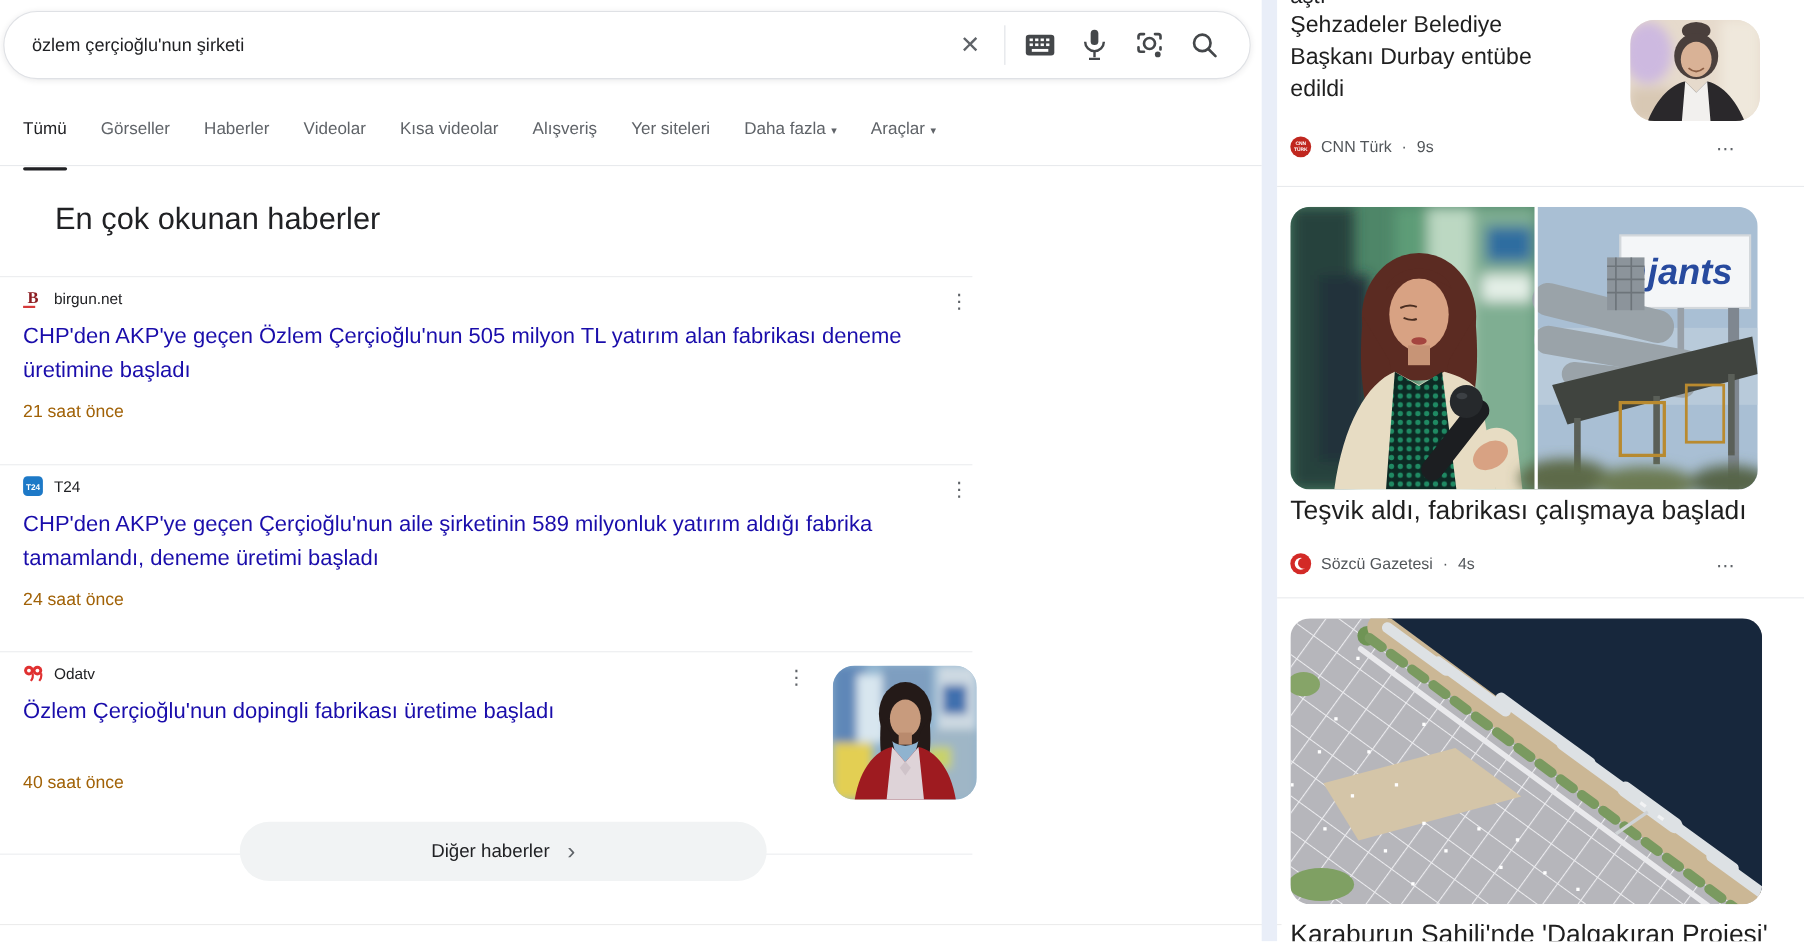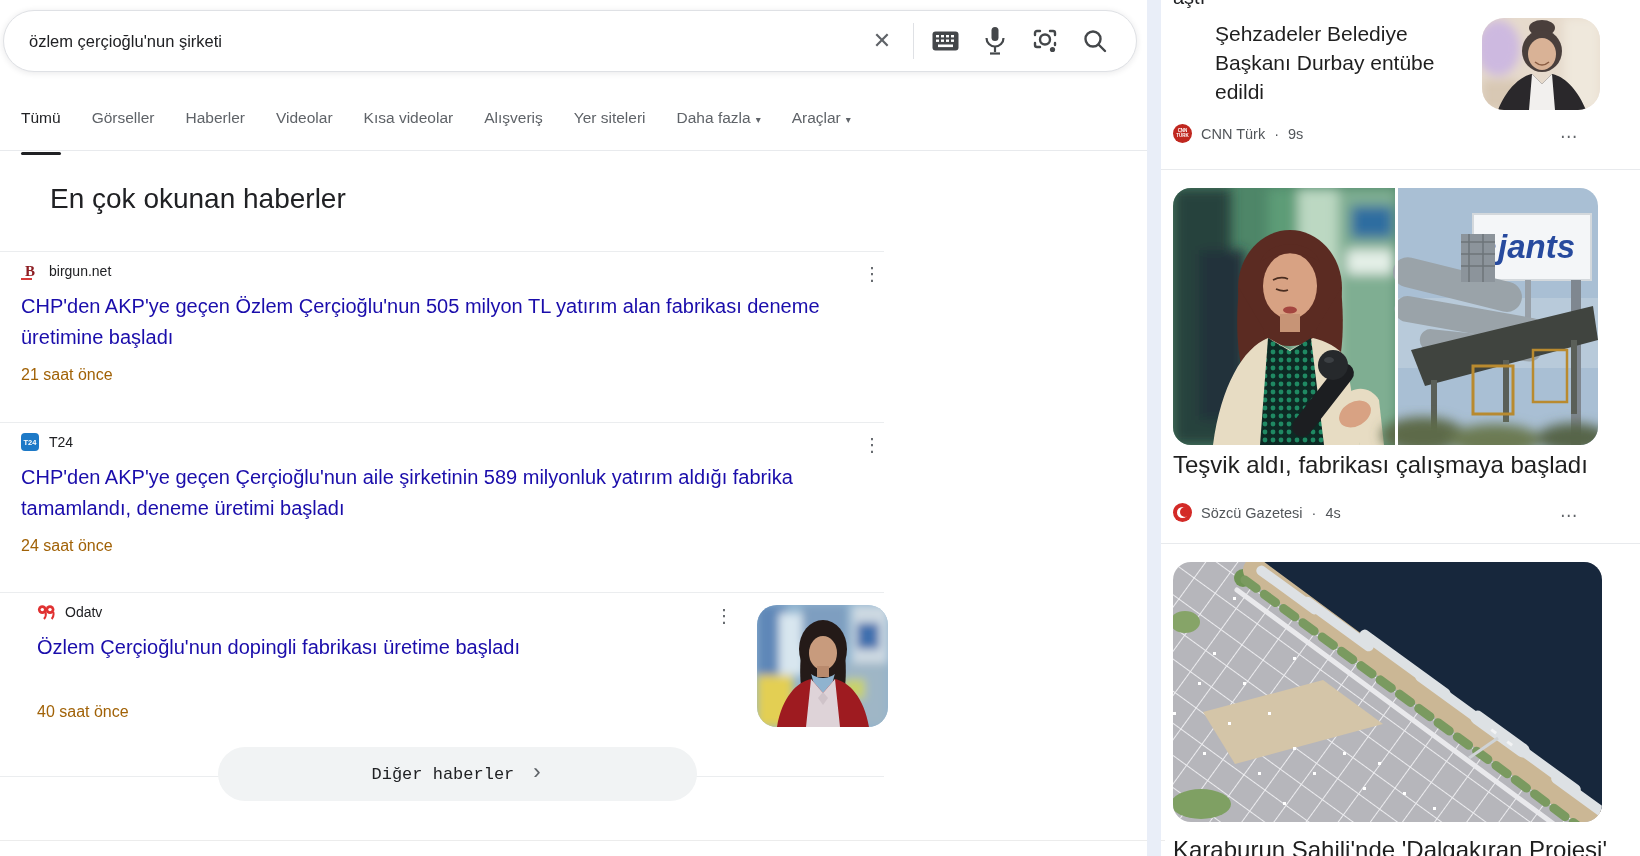--- a/index.html
+++ b/index.html
@@ -36,29 +36,29 @@
   .res-time{margin-top:13px;font-size:16px;color:#a16207;}
   .dots-v{position:absolute;font-size:18px;color:#5f6368;line-height:16px;cursor:pointer;width:20px;text-align:center;}
 
   .fav{width:18px;height:18px;display:flex;align-items:center;justify-content:center;box-sizing:border-box;flex:0 0 auto;}
   .fav-birgun{position:relative;font-family:"Liberation Serif",serif;font-weight:bold;font-size:15px;color:#8c1d22;}
   .fav-birgun::after{content:"";position:absolute;left:0;bottom:0;width:11px;height:2.5px;background:#d63a3a;}
   .fav-t24{background:#1d79c7;border-radius:4px;color:#fff;font-size:7.5px;font-weight:bold;}
   .thumb-odatv{position:absolute;left:757px;top:605px;width:131px;height:122px;border-radius:20px;overflow:hidden;cursor:pointer;}
 
   .more-btn{position:absolute;left:218px;top:747px;width:479px;height:54px;border-radius:27px;background:#f1f3f4;
-    display:flex;align-items:center;justify-content:center;gap:16px;font-size:17px;color:#202124;cursor:pointer;font-family:Liberation Mono, monospace;}
+    display:flex;align-items:center;justify-content:center;gap:16px;font-size:17px;color:#202124;cursor:pointer;}
   .more-btn .chev{font-size:22px;color:#5f6368;line-height:1;}
   .seam-line{position:absolute;left:0;top:840px;width:1165px;height:1px;background:#ececec;}
 
   
   .gutter{position:absolute;left:1147px;top:0;width:14px;height:856px;background:#e9eef8;}
   .cutoff-frag{position:absolute;left:1173px;top:0;width:220px;height:9px;overflow:hidden;}
   .cutoff-frag span{position:relative;top:-14px;font-size:20px;color:#202124;}
-  .card-title-sm{position:absolute;left:1173px;top:19px;width:270px;font-size:21px;line-height:29px;color:#1f1f1f;cursor:pointer;margin-left:42px;}
+  .card-title-sm{position:absolute;left:1173px;top:8px;width:270px;font-size:21px;line-height:29px;color:#1f1f1f;cursor:pointer;}
   .card-thumb{position:absolute;left:1482px;top:18px;width:118px;height:92px;border-radius:22px;overflow:hidden;cursor:pointer;}
   .card-src{position:absolute;display:flex;align-items:center;gap:9px;font-size:14.5px;color:#52565a;}
   .dots-h{position:absolute;font-size:17px;color:#5f6368;letter-spacing:2px;cursor:pointer;}
   .pdiv{position:absolute;left:1161px;width:479px;height:1px;background:#e8eaed;}
   .card-img{position:absolute;left:1173px;border-radius:18px;overflow:hidden;cursor:pointer;}
   .card-title-lg{position:absolute;left:1173px;width:460px;font-size:24px;color:#1f1f1f;cursor:pointer;}
 
   .logo-cnn{width:19px;height:19px;border-radius:50%;background:#c0271f;color:#fff;display:flex;align-items:center;
     justify-content:center;font-size:4.5px;font-weight:bold;text-align:center;line-height:1.1;flex:0 0 auto;}
   .logo-sozcu{position:relative;width:19px;height:19px;border-radius:50%;background:#d32a27;flex:0 0 auto;}
@@ -150,21 +150,21 @@
       <span class="fav fav-t24">T24</span>
       <span class="src-name">T24</span>
     </div>
     <div class="res-title">CHP'den AKP'ye geçen Çerçioğlu'nun aile şirketinin 589 milyonluk yatırım aldığı fabrika tamamlandı, deneme üretimi başladı</div>
     <div class="res-time">24 saat önce</div>
   </div>
   <div class="dots-v" style="left:862px;top:437px;">⋮</div>
 
   <div class="rdiv" style="top:592px;"></div>
 
-  <div class="item" style="top:599px;margin-left:16px;">
+  <div class="item" style="top:599px;">
     <div class="src-row">
       <span class="fav">
         <svg width="18" height="18" viewBox="0 0 18 18">
           <circle cx="5.3" cy="6.6" r="4.4" fill="#e03131"></circle>
             <circle cx="13" cy="6.6" r="4.4" fill="#e03131"></circle>
           <circle cx="5.3" cy="6.6" r="1.7" fill="#fff"></circle>
             <circle cx="13" cy="6.6" r="1.7" fill="#fff"></circle>
           <path d="M8.6 9 q1 4 -1.6 7" stroke="#e03131" stroke-width="2" fill="none"></path>
           <path d="M16.3 9 q1 4 -1.6 7" stroke="#e03131" stroke-width="2" fill="none"></path>
         </svg>

